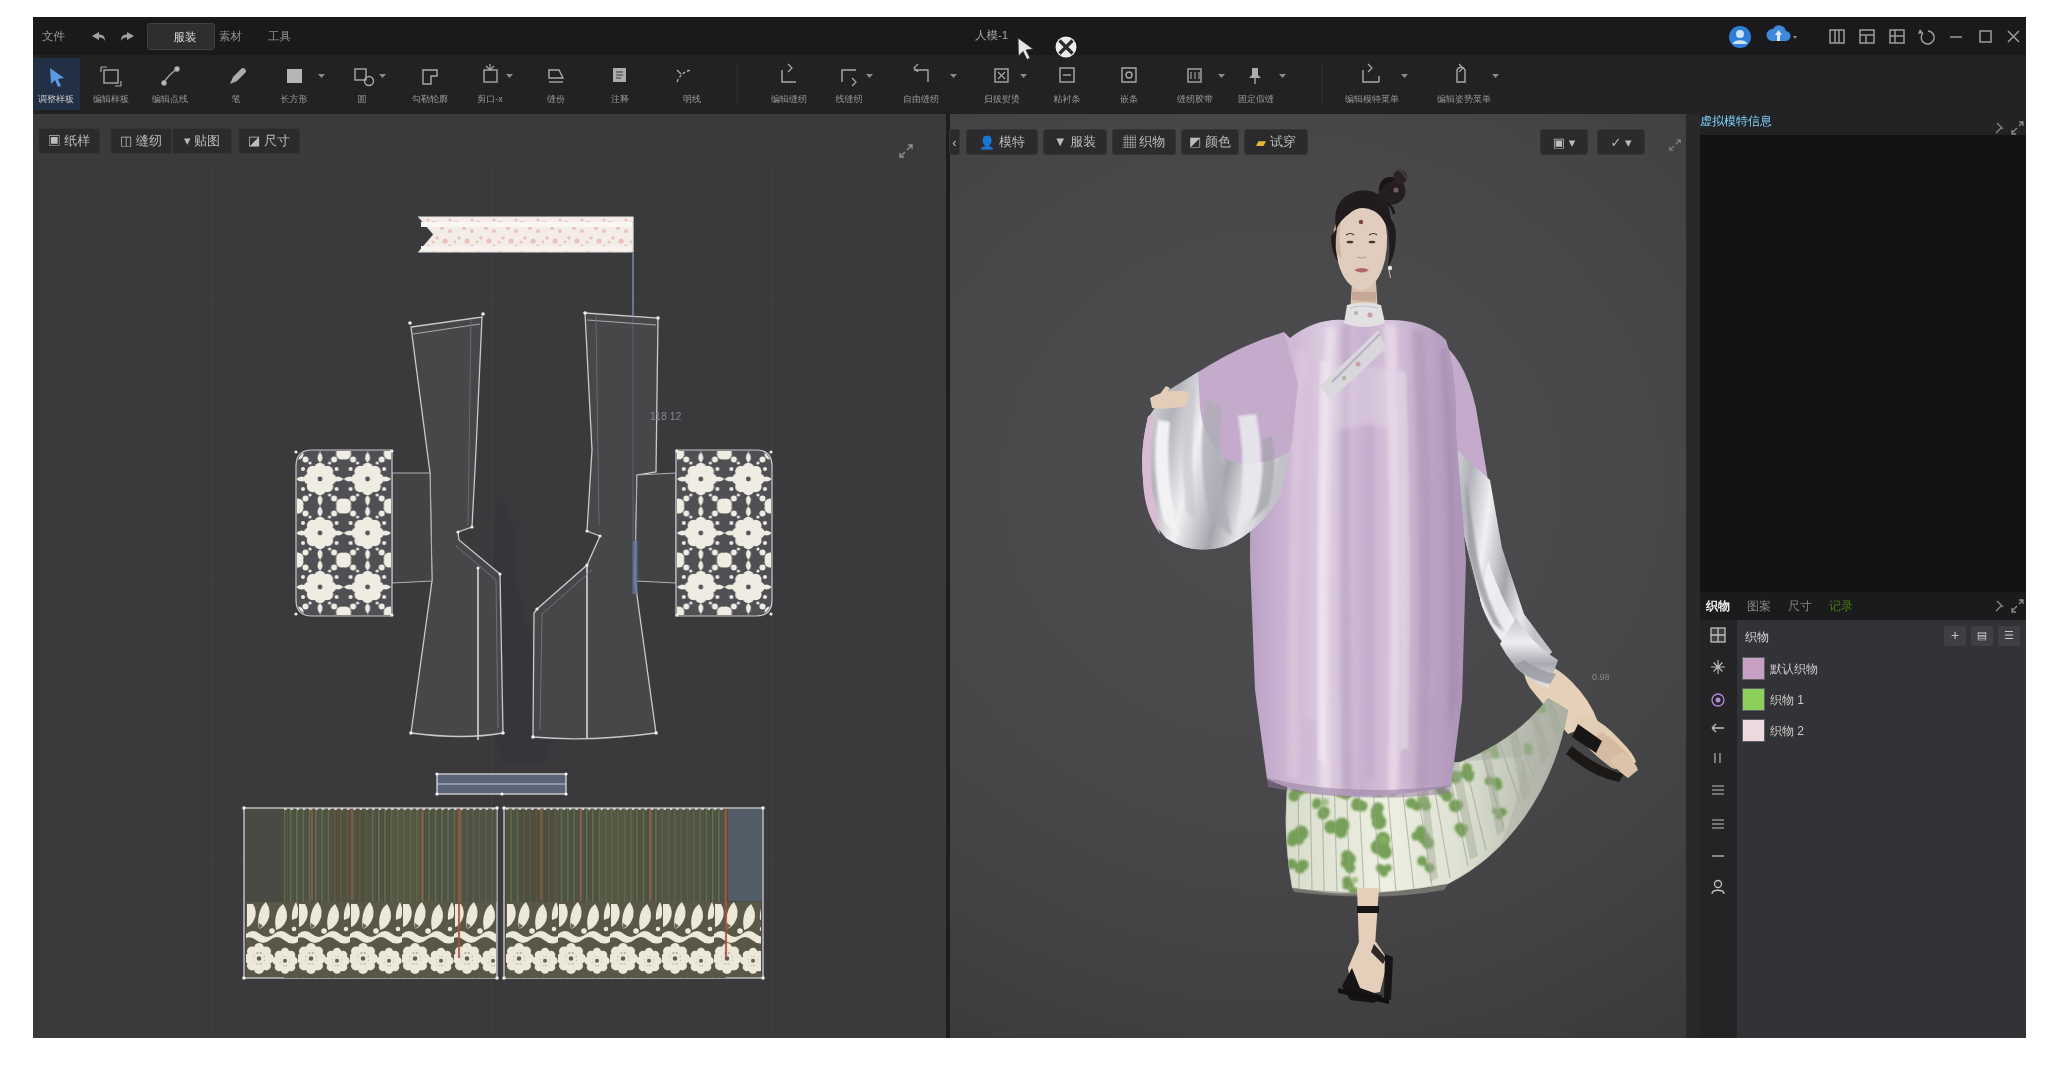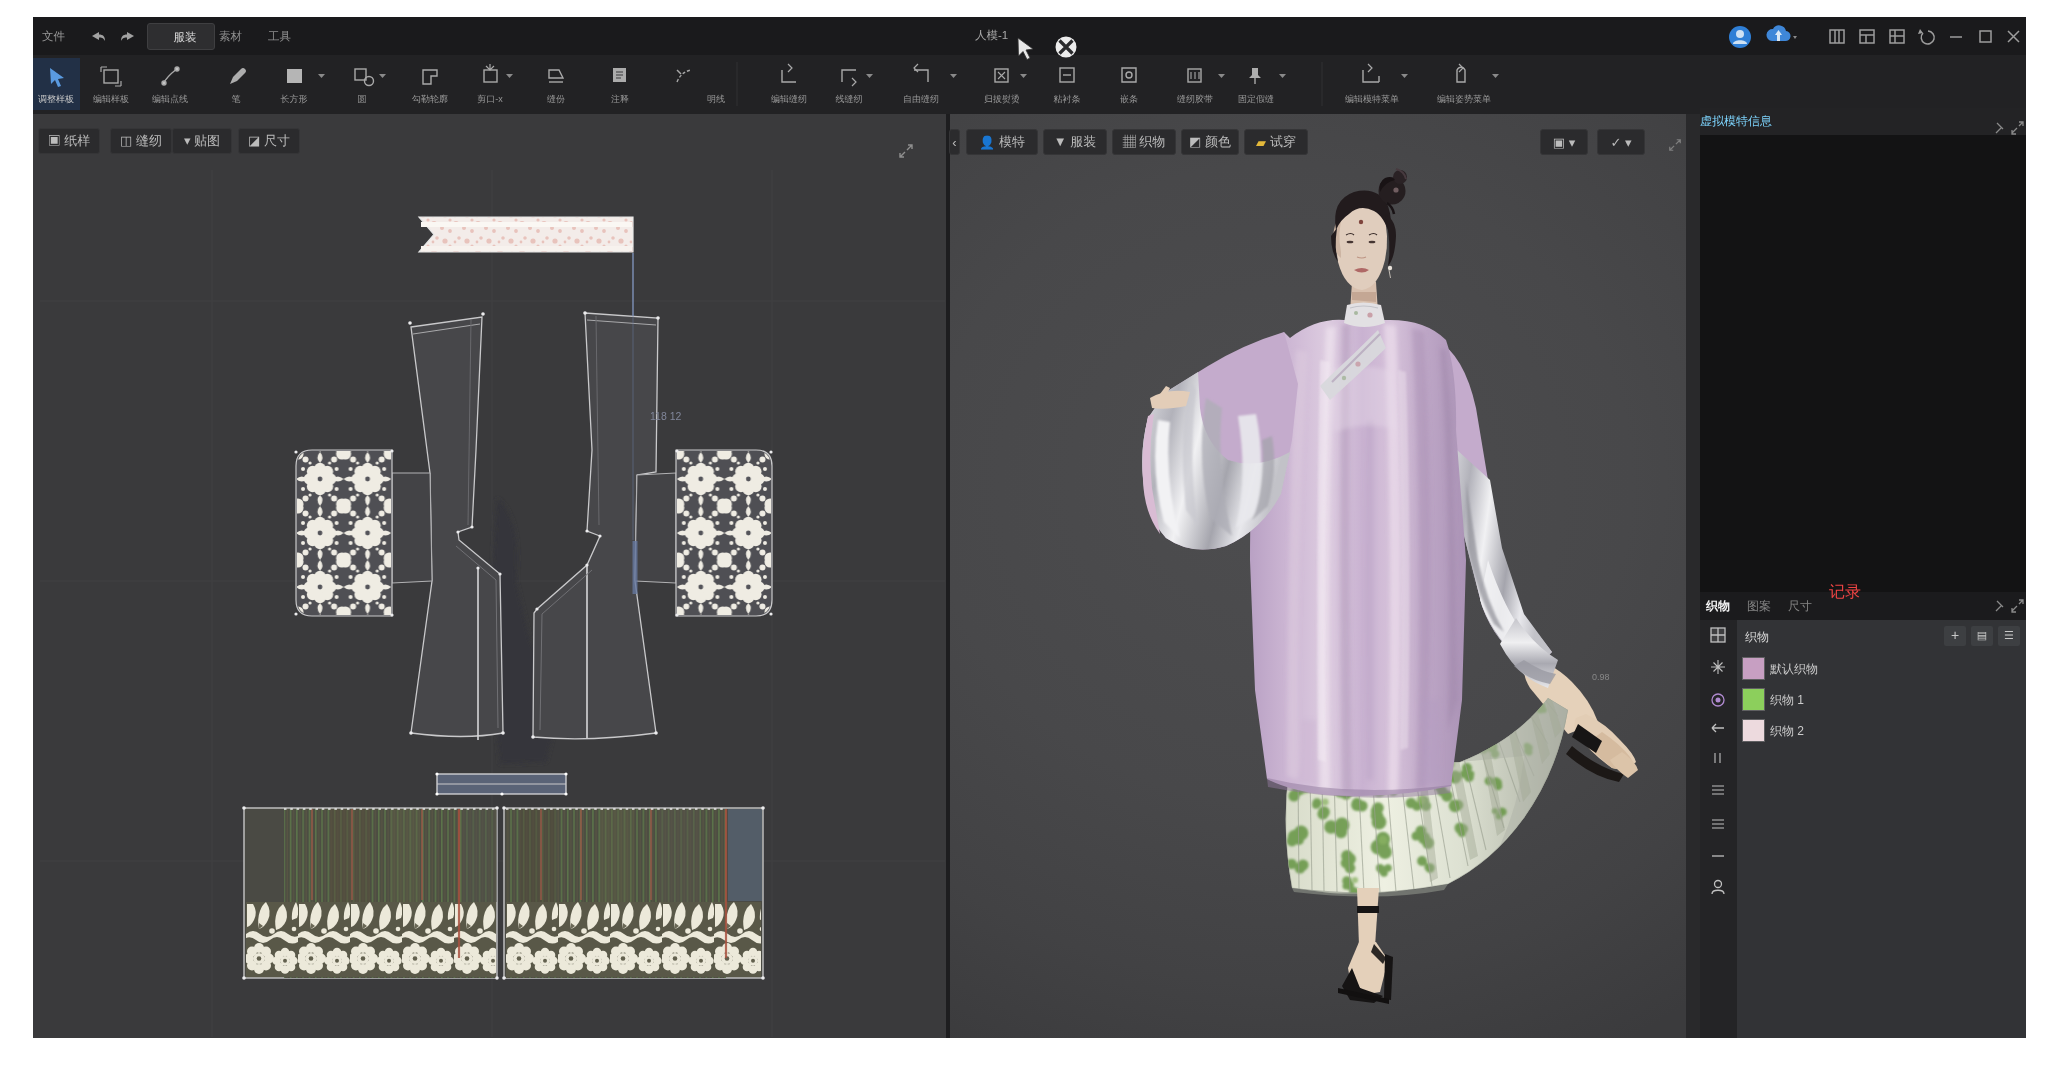--- a/index.html
+++ b/index.html
@@ -167,21 +167,21 @@
 <div class="tl" style="left:56px;top:93px;color:#c9c9c9;">调整样板</div>
 <div class="tl" style="left:111px;top:93px;">编辑样板</div>
 <div class="tl" style="left:170px;top:93px;">编辑点线</div>
 <div class="tl" style="left:236px;top:93px;">笔</div>
 <div class="tl" style="left:294px;top:93px;">长方形</div>
 <div class="tl" style="left:362px;top:93px;">圆</div>
 <div class="tl" style="left:430px;top:93px;">勾勒轮廓</div>
 <div class="tl" style="left:490px;top:93px;">剪口-x</div>
 <div class="tl" style="left:556px;top:93px;">缝份</div>
 <div class="tl" style="left:620px;top:93px;">注释</div>
-<div class="tl" style="left:716px;top:93px;">明线</div>
+<div class="tl" style="left:692px;top:93px;">明线</div>
 <div class="tl" style="left:789px;top:93px;">编辑缝纫</div>
 <div class="tl" style="left:849px;top:93px;">线缝纫</div>
 <div class="tl" style="left:921px;top:93px;">自由缝纫</div>
 <div class="tl" style="left:1002px;top:93px;">归拔熨烫</div>
 <div class="tl" style="left:1067px;top:93px;">粘衬条</div>
 <div class="tl" style="left:1129px;top:93px;">嵌条</div>
 <div class="tl" style="left:1195px;top:93px;">缝纫胶带</div>
 <div class="tl" style="left:1256px;top:93px;">固定假缝</div>
 <div class="tl" style="left:1372px;top:93px;">编辑模特菜单</div>
 <div class="tl" style="left:1464px;top:93px;">编辑姿势菜单</div>
@@ -207,21 +207,21 @@
   </svg>
 
 <svg class="abs" style="left:1994px;top:120px;" width="30" height="16" viewBox="0 0 30 16">
 <path d="M3 3 l6 6 M2 13 l5 -5" stroke="#8a8a8a" stroke-width="1.3"></path>
 <path d="M18 13 L23 8 M25 6 L29 2 M25 2 h4 v4 M22 14 h-4 v-4" stroke="#8a8a8a" stroke-width="1.3" fill="none"></path>
 </svg>
 
 <div class="abs" style="left:1706px;top:598px;color:#f2f2f2;font-size:12px;font-weight:bold;">织物</div>
 <div class="abs" style="left:1747px;top:598px;color:#848484;font-size:12px;">图案</div>
 <div class="abs" style="left:1788px;top:598px;color:#848484;font-size:12px;">尺寸</div>
-<div class="abs" style="left:1829px;top:582px;color:#ef4444;font-size:16px;">记录</div>
+<div class="abs" style="left:1829px;top:598px;color:#4d7c0f;font-size:12px;">记录</div>
 <svg class="abs" style="left:1994px;top:598px;" width="30" height="16" viewBox="0 0 30 16">
 <path d="M3 3 l6 6 M2 13 l5 -5" stroke="#8a8a8a" stroke-width="1.3"></path>
 <path d="M18 13 L23 8 M25 6 L29 2 M25 2 h4 v4 M22 14 h-4 v-4" stroke="#8a8a8a" stroke-width="1.3" fill="none"></path>
 </svg>
 
 <svg class="abs" style="left:1700px;top:620px;" width="37" height="300" viewBox="0 0 37 300">
 <g stroke="#c0c0c0" stroke-width="1.3" fill="none">
 <rect x="11" y="8" width="14" height="14" fill="#3e3e40"></rect>
       <path d="M11 15 h14 M18 8 v14"></path>
 <path d="M18 40 l0 14 M11 47 l14 0 M13.5 42.5 l9 9 M22.5 42.5 l-9 9" stroke-width="1.1"></path>

